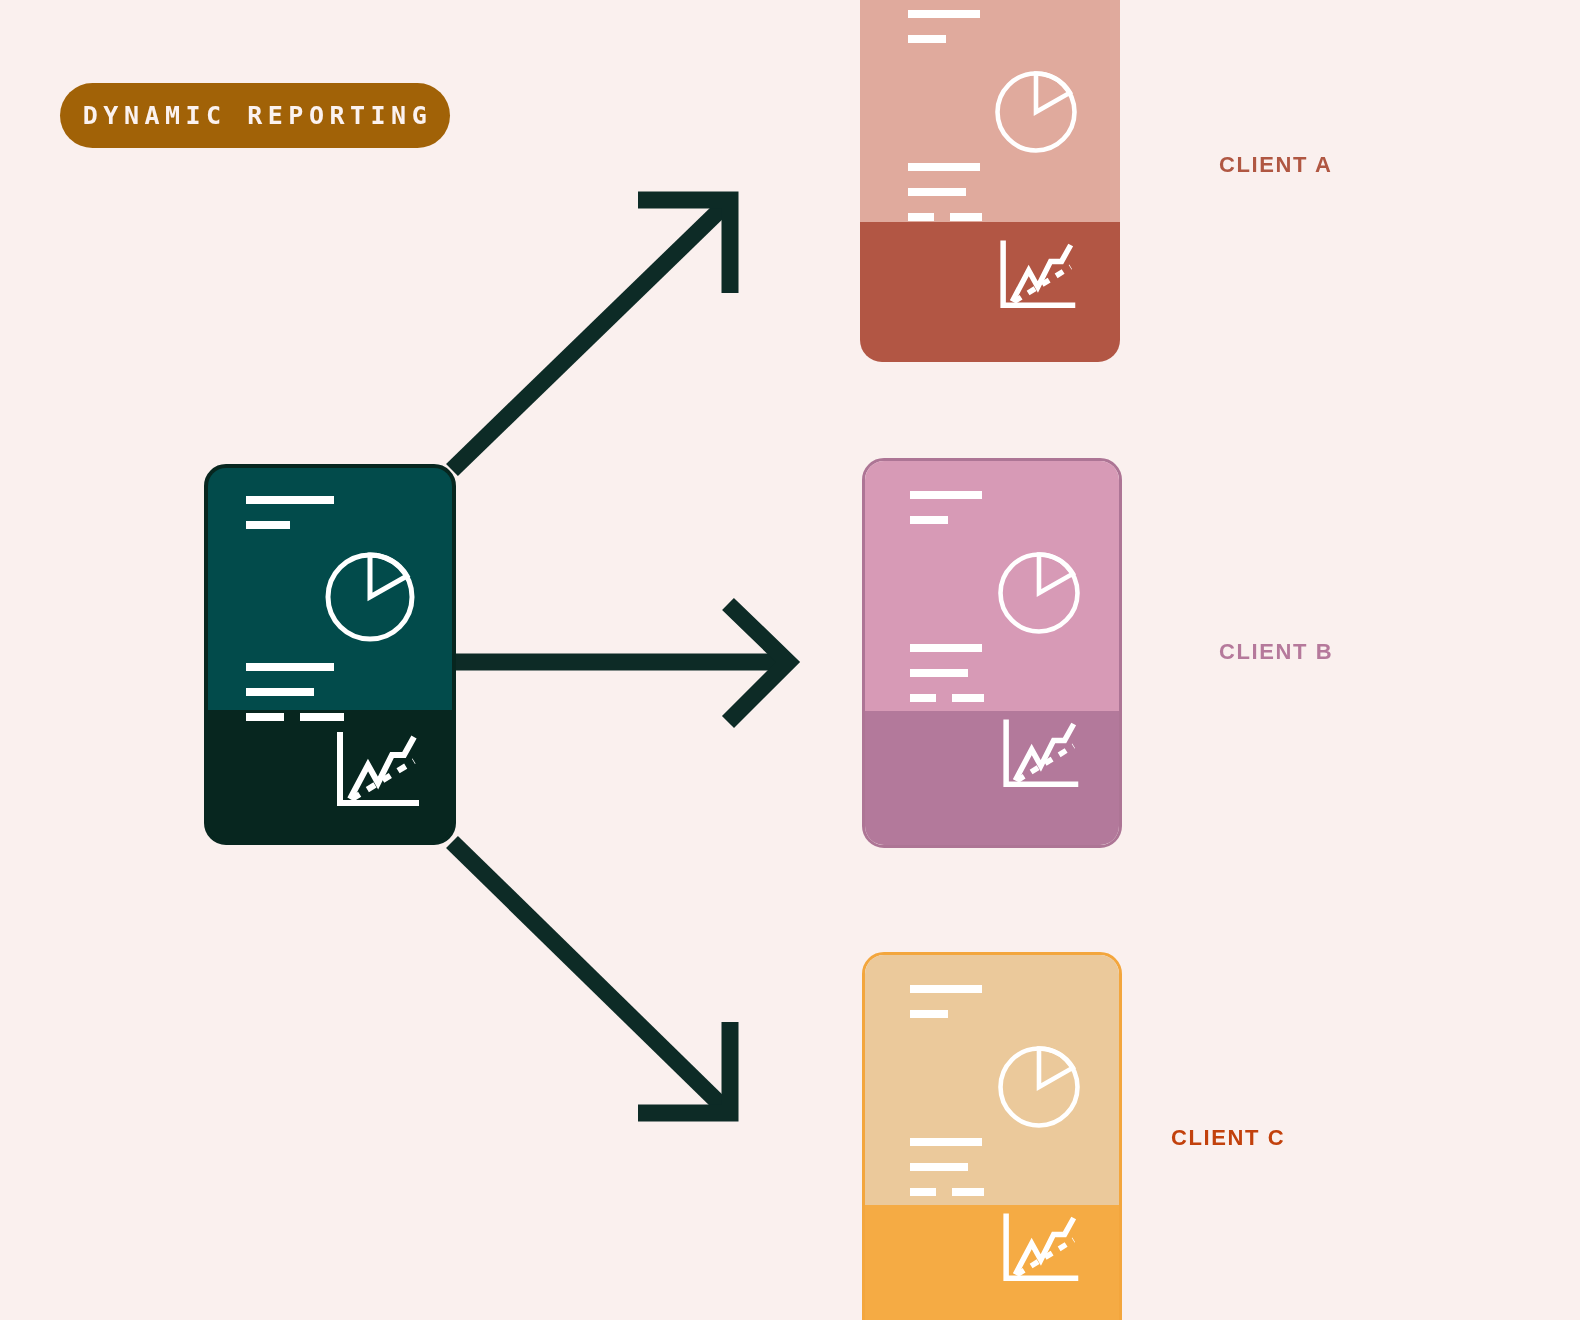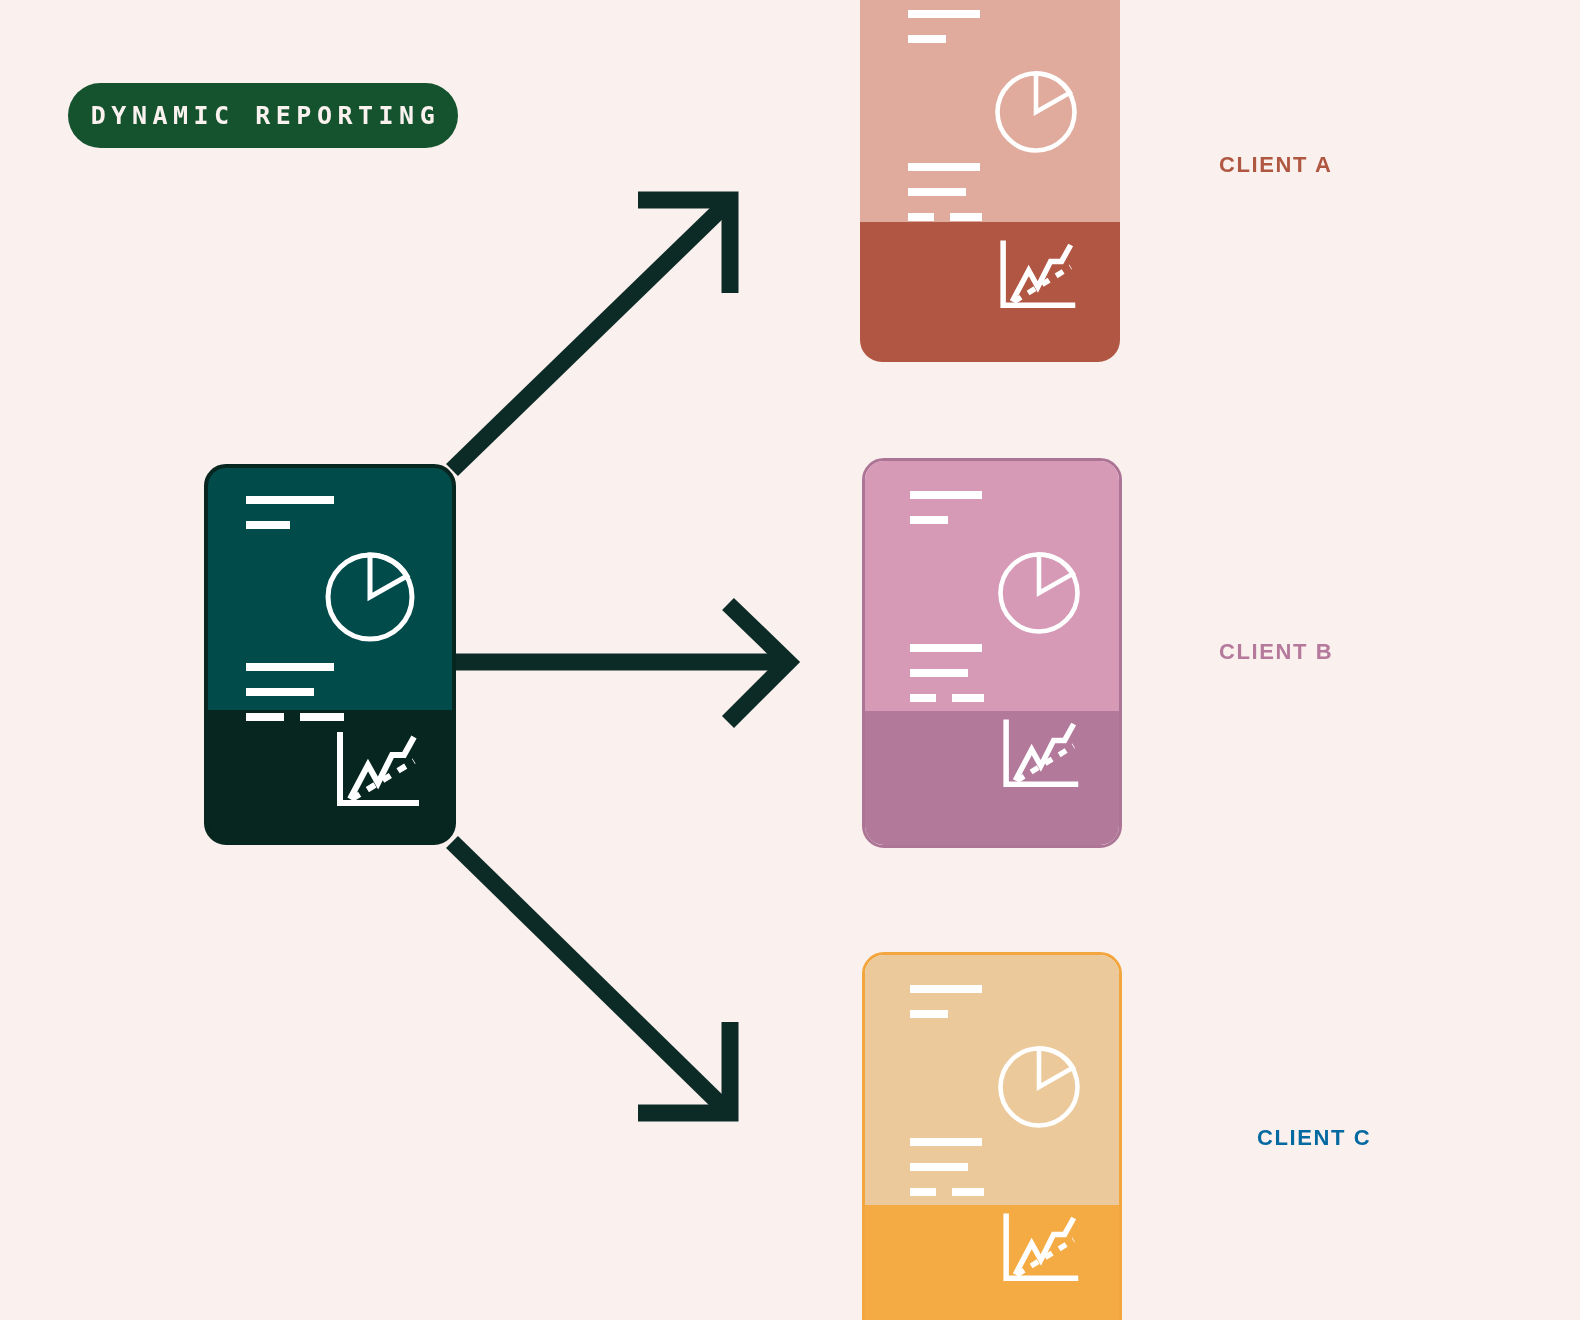--- a/index.html
+++ b/index.html
@@ -17,26 +17,26 @@
     position: absolute;
     left: 0; top: 0;
     width: 1580px;
     height: 1320px;
     background: #faf0ee;
   }
 
   
   .badge {
     position: absolute;
-    left: 68px;
+    left: 60px;
     top: 83px;
     width: 390px;
     height: 65px;
     border-radius: 34px;
-    background: #14532d;
+    background: #a16207;
     display: flex;
     align-items: center;
     justify-content: center;
   }
   .badge-label {
     font-family: "DejaVu Sans Mono", "Liberation Mono", monospace;
     font-size: 25px;
     font-weight: 700;
     letter-spacing: 5.5px;
     color: #fbf2f0;
@@ -138,21 +138,21 @@
   
   .client-label {
     position: absolute;
     font-size: 22px;
     font-weight: 700;
     letter-spacing: 1.6px;
     white-space: nowrap;
   }
   #label-a { left: 1219px; top: 152px; color: #b05742; }
   #label-b { left: 1219px; top: 639px; color: #b5799b; }
-  #label-c { left: 1257px; top: 1125px; color: #0369a1; }
+  #label-c { left: 1171px; top: 1125px; color: #c2410c; }
 </style>
 </head>
 <body>
 
 <div id="stage">
 
   <div class="badge">
     <span class="badge-label">DYNAMIC REPORTING</span>
   </div>
 

